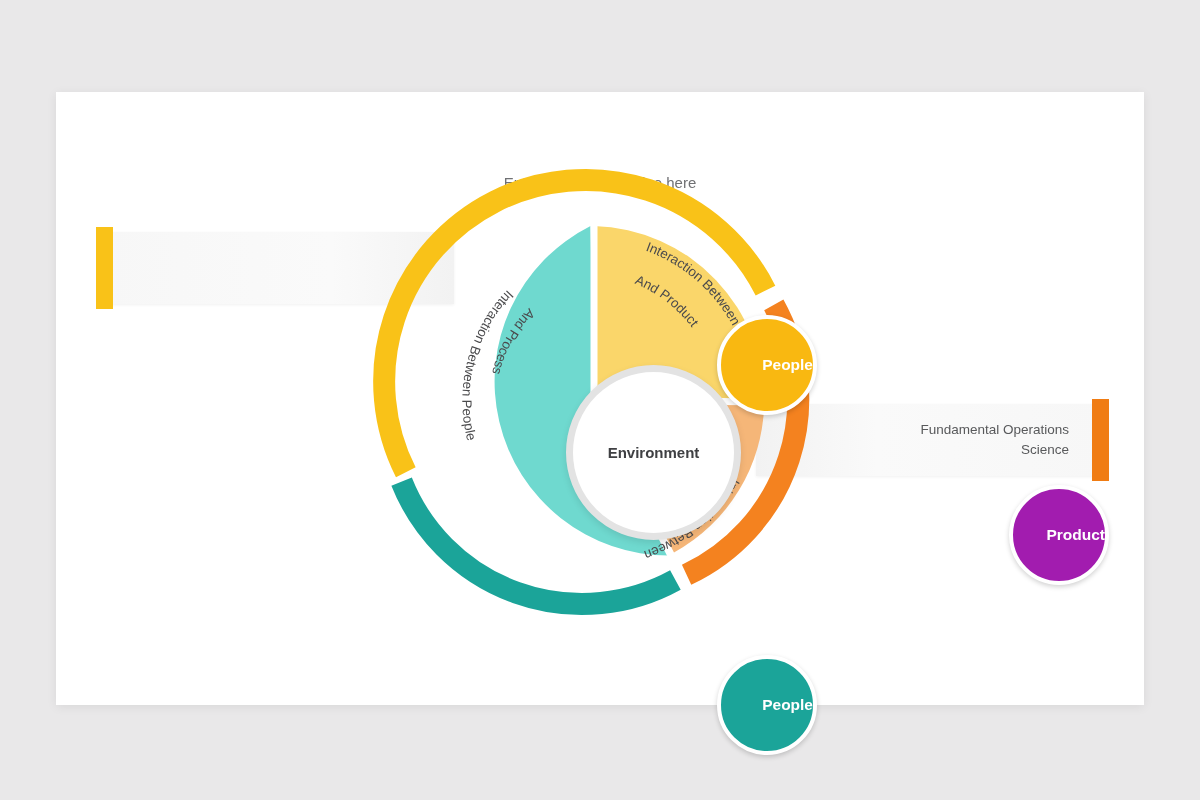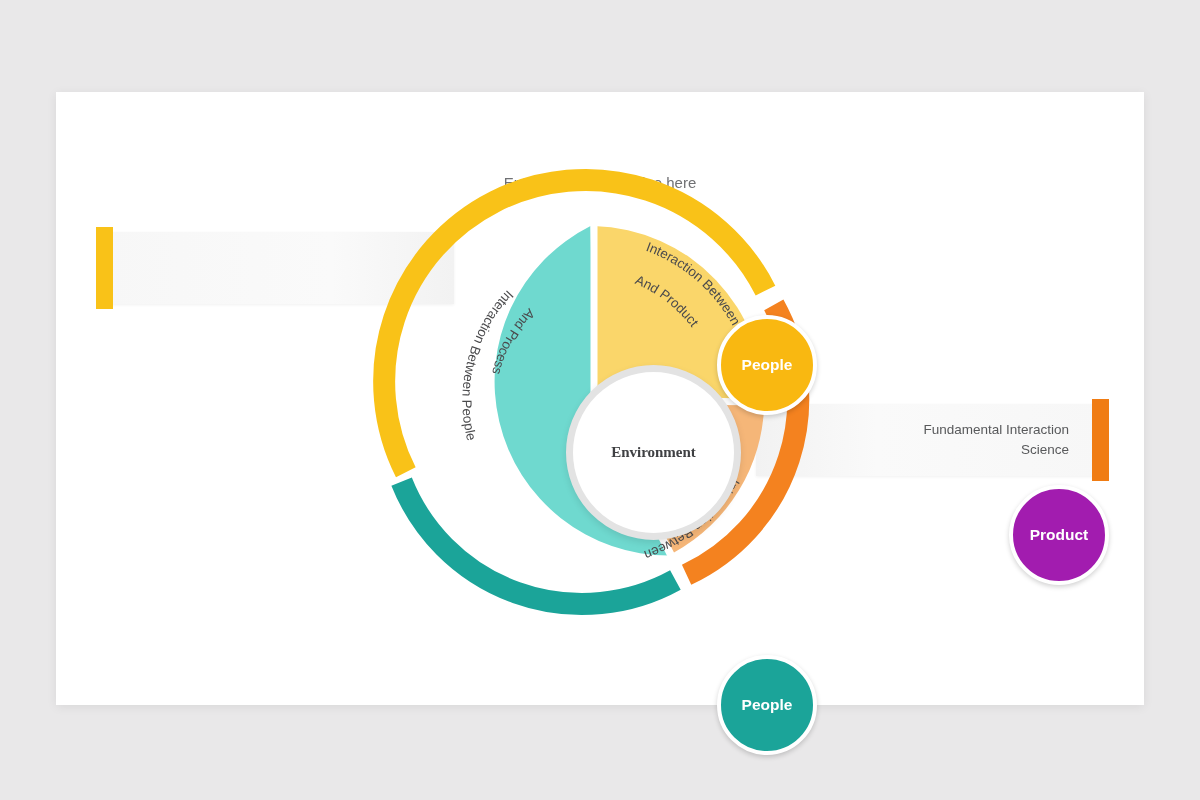--- a/index.html
+++ b/index.html
@@ -63,56 +63,56 @@
   #wheel { position: absolute; left: 288px; top: 58px; width: 500px; height: 500px; }
   #wheel svg { display: block; overflow: visible; }
   .arc-label {
     font-family: "Liberation Sans", sans-serif;
     font-size: 13.4px; fill: #4a4a4c; font-weight: 400;
   }
   
   .node {
     position: absolute;
     border-radius: 50%;
-    display: flex; align-items: center; justify-content: center;
+    display: flex; align-items: center; justify-content: flex-end;
     color: #ffffff; font-size: 15.5px; font-weight: bold;
     border: 4px solid #ffffff;
     box-shadow: 0 2px 5px rgba(0,0,0,0.18);
   }
   #node-people  { left: 373px; top: 165px; width: 100px; height: 100px; background: #f9b811; }
   #node-product { left: 665px; top: 335px; width: 100px; height: 100px; background: #a21caf; }
   #node-process { left: 373px; top: 505px; width: 100px; height: 100px; background: #1ba499; }
 
   
   #hub {
     position: absolute; left: 222px; top: 215px; width: 175px; height: 175px;
     border-radius: 50%; background: #ffffff;
     border: 7px solid #e3e3e3;
     display: flex; flex-direction: column; align-items: center; justify-content: center;
     text-align: center;
     box-shadow: 0 3px 7px rgba(0,0,0,0.10);
   }
-  #hub .hub-title { font-size: 15px; font-weight: bold; color: #3f4043; margin-bottom: 1px; font-family: Liberation Serif, serif; }
+  #hub .hub-title { font-size: 15px; font-weight: bold; color: #3f4043; margin-bottom: 1px; }
   #hub .hub-body  { font-size: 13.2px; line-height: 1.24; color: #58595b; white-space: pre-line; padding: 0 14px; }
 </style>
 </head>
 <body>
 
 <div id="slide">
 
   <div id="subtitle">Enter your sub headline here</div>
 
   <div class="panel" id="panel-people">
     <span class="bar"></span>
   </div>
 
 
   <div class="panel" id="panel-product">
     <span class="bar"></span>
-    <span class="ptext">Fundamental Interaction
+    <span class="ptext">Fundamental Operations
 Science</span>
   </div>
 
   <div id="wheel">
     <svg width="500" height="500" viewBox="0 0 500 500">
       <defs>
 
         <path id="pathPeopleProduct1" d="M 297 99 A 162 162 0 0 1 399 199" fill="none"></path>
         <path id="pathPeopleProduct2" d="M 281 130 A 132 132 0 0 1 366 212" fill="none"></path>
         <path id="pathProductProcess1" d="M 392 320 A 162 162 0 0 1 291 404" fill="none"></path>

